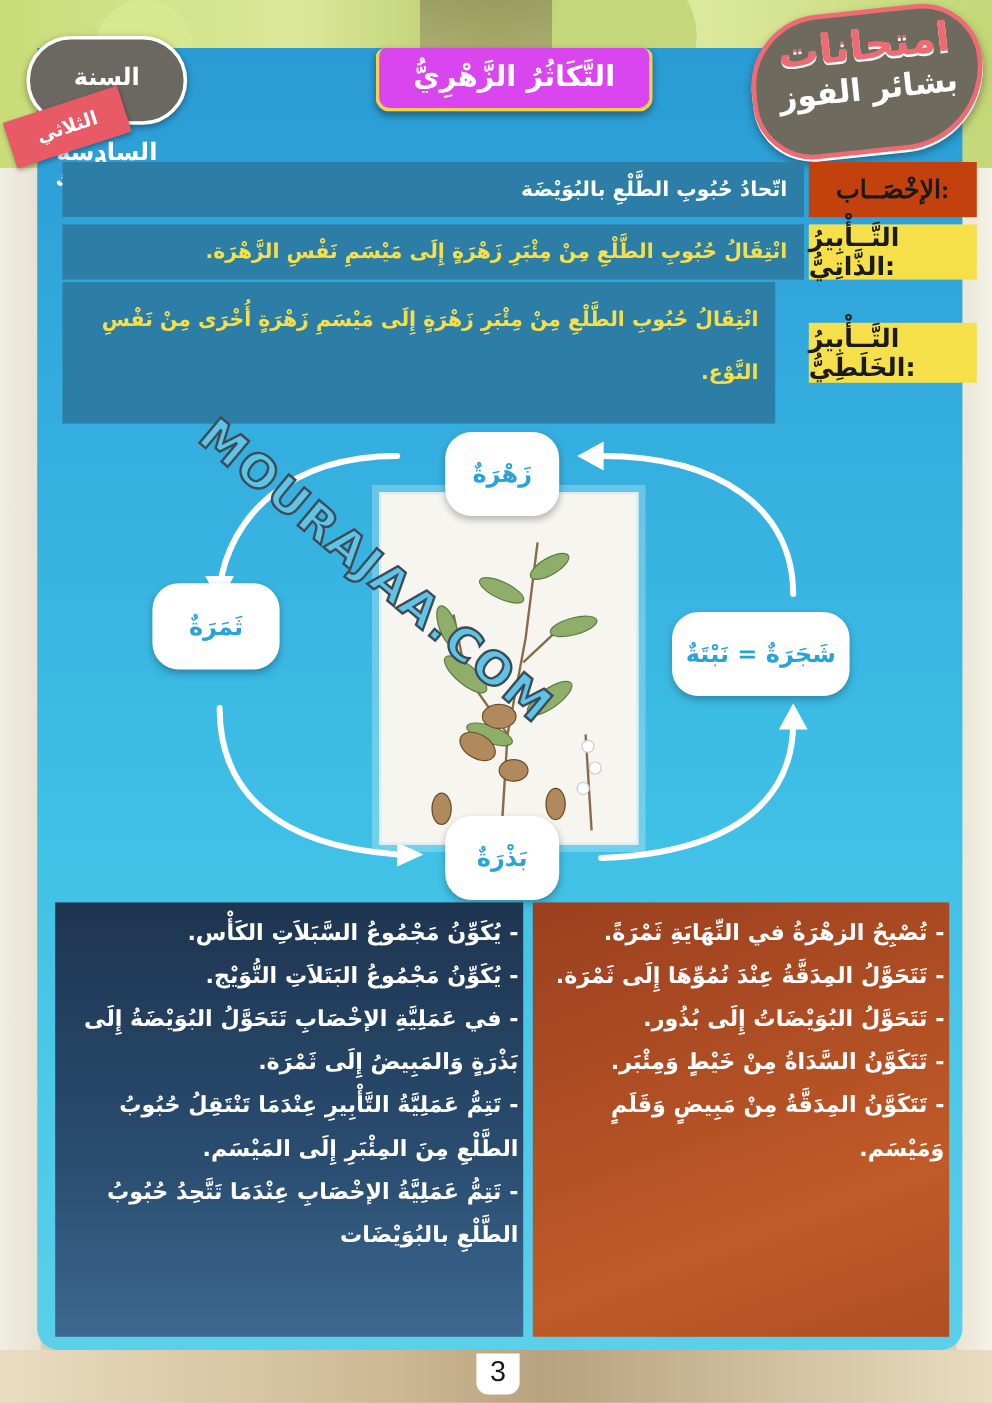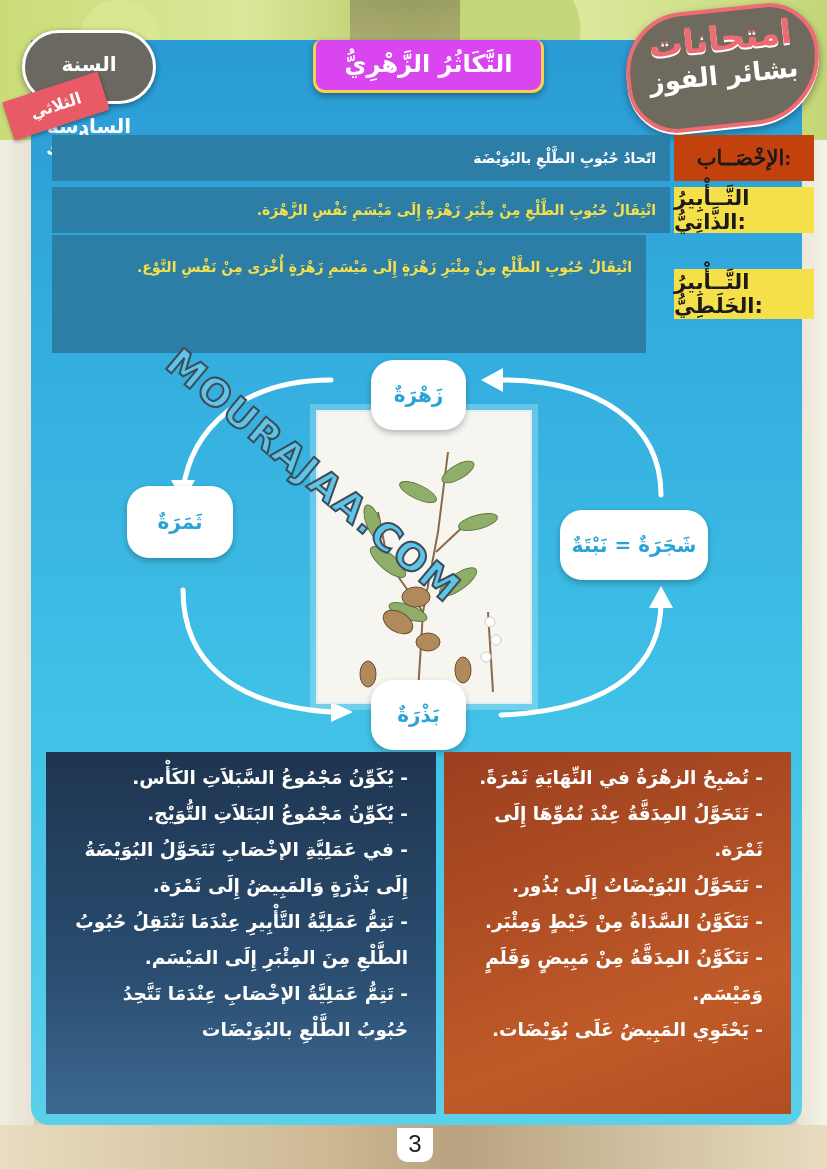--- a/index.html
+++ b/index.html
@@ -73,21 +73,21 @@
   }
 
   
   .def-row { position:absolute; left:52px; width:762px; display:flex; flex-direction:row-reverse; }
   .def-label {
     width:140px; display:flex; align-items:center; justify-content:center;
     font-size:21px; font-weight:bold; color:#1a1a1a;
   }
   .def-body {
     flex:1; background:#2d7ea6; padding:0 14px; direction:rtl;
-    font-size:14px; font-weight:bold; display:flex; align-items:center;
+    font-size:17px; font-weight:bold; display:flex; align-items:center;
     margin-right:4px;
   }
   .row1 { top:135px; height:46px; }
   .row1 .def-label { background:#c2410c;font-family:Liberation Serif, serif; }
   .row1 .def-body { color:#fff; }
   .row2 { top:187px; height:46px; }
   .row2 .def-label { background:#f6e04a; }
   .row2 .def-body { color:#f6e04a; }
   .row3 { top:240px; height:108px; align-items:center;gap:24px; }
   .row3 .def-label { background:#f6e04a; height:50px; }
@@ -119,21 +119,21 @@
     font-size:38px; font-weight:bold; color:#5fc4e6; letter-spacing:2px;
     -webkit-text-stroke:2px #3c4c58;
     transform-origin:0 0; transform:rotate(40deg);
     font-family:"DejaVu Sans", sans-serif;
   }
 
   
   .facts {
     position:absolute; top:752px; height:362px; direction:rtl;
     color:#fff; font-size:18.5px; font-weight:bold; line-height:36px;
-    padding:8px 28px; box-sizing:border-box;
+    padding:8px 4px; box-sizing:border-box;
   }
   .facts-right { left:444px; width:347px; background:linear-gradient(160deg,#9a3f1f,#c05a28 70%,#b04e22); }
   .facts-left  { left:46px; width:390px; background:linear-gradient(180deg,#1e3550,#2a4d70 60%,#3d6890); }
   .facts p { margin:0; }
 
   .page-num {
     position:absolute; left:397px; top:1128px; width:36px; height:34px;
     background:#fff; border-radius:0 0 10px 10px;
     font-size:24px; color:#1a1a1a; text-align:center; line-height:32px;
     font-family:"Liberation Sans", sans-serif;
@@ -228,21 +228,20 @@
 <div class="watermark">
   <span>MOURAJAA.COM</span>
 </div>
 
 <div class="facts facts-right">
   <p>- تُصْبِحُ الزهْرَةُ في النِّهَايَةِ ثَمْرَةً.</p>
   <p>- تَتَحَوَّلُ المِدَقَّةُ عِنْدَ نُمُوِّهَا إِلَى ثَمْرَة.</p>
   <p>- تَتَحَوَّلُ البُوَيْضَاتُ إِلَى بُذُور.</p>
   <p>- تَتَكَوَّنُ السَّدَاةُ مِنْ خَيْطٍ وَمِئْبَر.</p>
   <p>- تَتَكَوَّنُ المِدَقَّةُ مِنْ مَبِيضٍ وَقَلَمٍ وَمَيْسَم.</p>
-  <p>- يَحْتَوِي المَبِيضُ عَلَى بُوَيْضَات.</p>
 </div>
 
 <div class="facts facts-left">
   <p>- يُكَوِّنُ مَجْمُوعُ السَّبَلاَتِ الكَأْس.</p>
   <p>- يُكَوِّنُ مَجْمُوعُ البَتَلاَتِ التُّوَيْج.</p>
   <p>- في عَمَلِيَّةِ الإخْصَابِ تَتَحَوَّلُ البُوَيْضَةُ إِلَى بَذْرَةٍ وَالمَبِيضُ إِلَى ثَمْرَة.</p>
   <p>- تَتِمُّ عَمَلِيَّةُ التَّأْبِيرِ عِنْدَمَا تَنْتَقِلُ حُبُوبُ الطَّلْعِ مِنَ المِئْبَرِ إِلَى المَيْسَم.</p>
   <p>- تَتِمُّ عَمَلِيَّةُ الإخْصَابِ عِنْدَمَا تَتَّحِدُ حُبُوبُ الطَّلْعِ بالبُوَيْضَات</p>
 </div>
 

